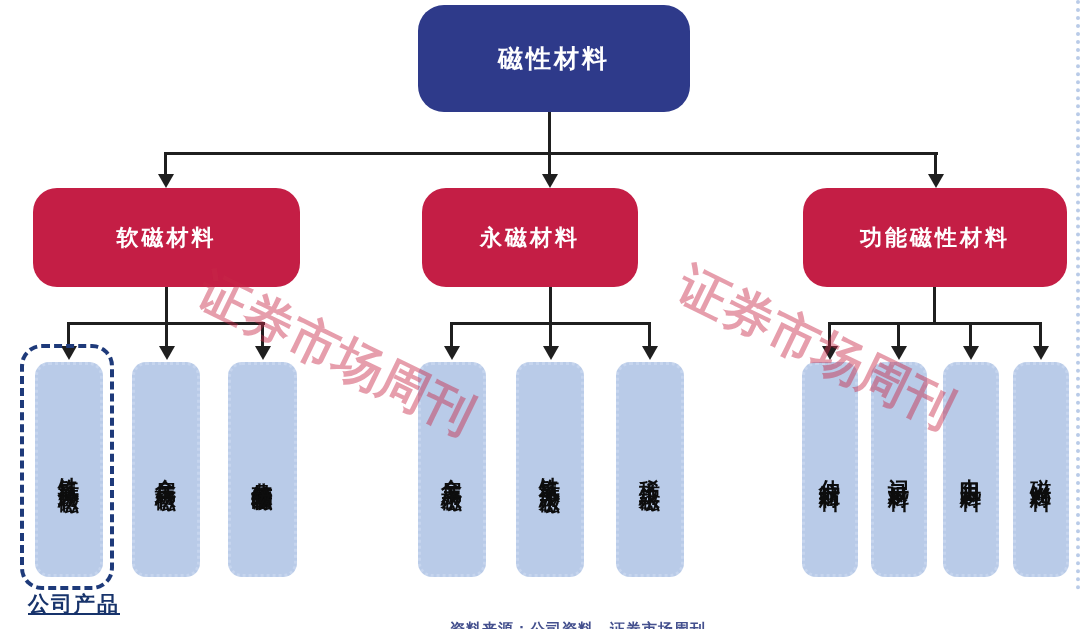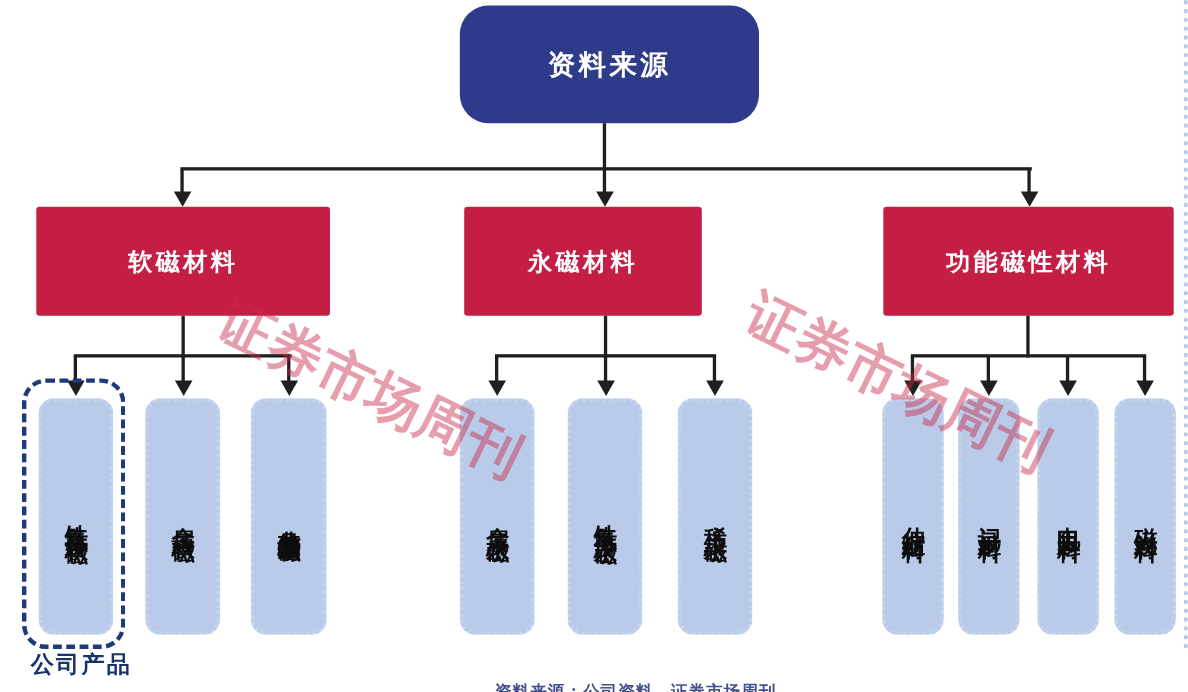--- a/index.html
+++ b/index.html
@@ -8,21 +8,21 @@
     font-family:"Liberation Sans","DejaVu Sans",sans-serif;
   }
   
   .root-box{
     position:absolute;left:418px;top:5px;width:272px;height:107px;
     background:#2e3a8a;border-radius:26px;
     display:flex;align-items:center;justify-content:center;
     color:#ffffff;font-size:25px;font-weight:bold;letter-spacing:3px;
   }
   .branch-box{
-    position:absolute;top:188px;height:99px;background:#c41e45;border-radius:3px;
+    position:absolute;top:188px;height:99px;background:#c41e45;border-radius:24px;
     display:flex;align-items:center;justify-content:center;
     color:#ffffff;font-size:22px;font-weight:bold;letter-spacing:3px;
   }
   .leaf-box{
     position:absolute;top:362px;height:215px;background:#b9cbe8;
     border:3px dotted #c6d5ee;border-radius:14px;box-sizing:border-box;
     display:flex;align-items:center;justify-content:center;
     writing-mode:vertical-rl;text-orientation:upright;
     color:#0d0d0d;font-size:21px;font-weight:bold;letter-spacing:4px;line-height:1.1;
   }
@@ -35,21 +35,21 @@
     border-left:8px solid transparent;border-right:8px solid transparent;
     border-top:14px solid #1f1f1f;
   }
   
   .company-outline{
     position:absolute;left:20px;top:344px;width:94px;height:246px;
     border:4px dashed #1e3a7a;border-radius:22px;box-sizing:border-box;
   }
   .legend-label{
     position:absolute;left:28px;top:590px;
-    color:#17336b;font-size:21px;font-weight:bold;letter-spacing:2px;
+    color:#17336b;font-size:21px;font-weight:bold;letter-spacing:2px;text-decoration:underline;
   }
   .caption{
     position:absolute;left:450px;top:620px;white-space:nowrap;
     color:#44508e;font-size:15px;font-weight:600;letter-spacing:1px;
   }
   .watermark{
     position:absolute;white-space:nowrap;pointer-events:none;
     font-family:"DejaVu Serif","Liberation Serif",serif;
     font-size:50px;font-weight:bold;color:rgba(199,40,70,0.45);
     transform:rotate(26deg);transform-origin:left top;letter-spacing:0px;
@@ -60,21 +60,21 @@
     position:absolute;left:1076px;top:0px;width:6px;height:590px;
     border-left:4px dotted #b9cbe8;
   }
 </style>
 </head>
 <body>
 
 <div id="stage">
 
   <div class="root-box">
-    <span>资料来源</span>
+    <span>磁性材料</span>
   </div>
 
   <div class="vline" style="left:548px;top:112px;height:42px;"></div>
   <div class="hline" style="left:164px;top:152px;width:774px;"></div>
   <div class="vline" style="left:164px;top:154px;height:22px;"></div>
   <div class="arrow-down" style="left:158px;top:174px;"></div>
   <div class="vline" style="left:548px;top:154px;height:22px;"></div>
   <div class="arrow-down" style="left:542px;top:174px;"></div>
   <div class="vline" style="left:934px;top:154px;height:22px;"></div>
   <div class="arrow-down" style="left:928px;top:174px;"></div>

